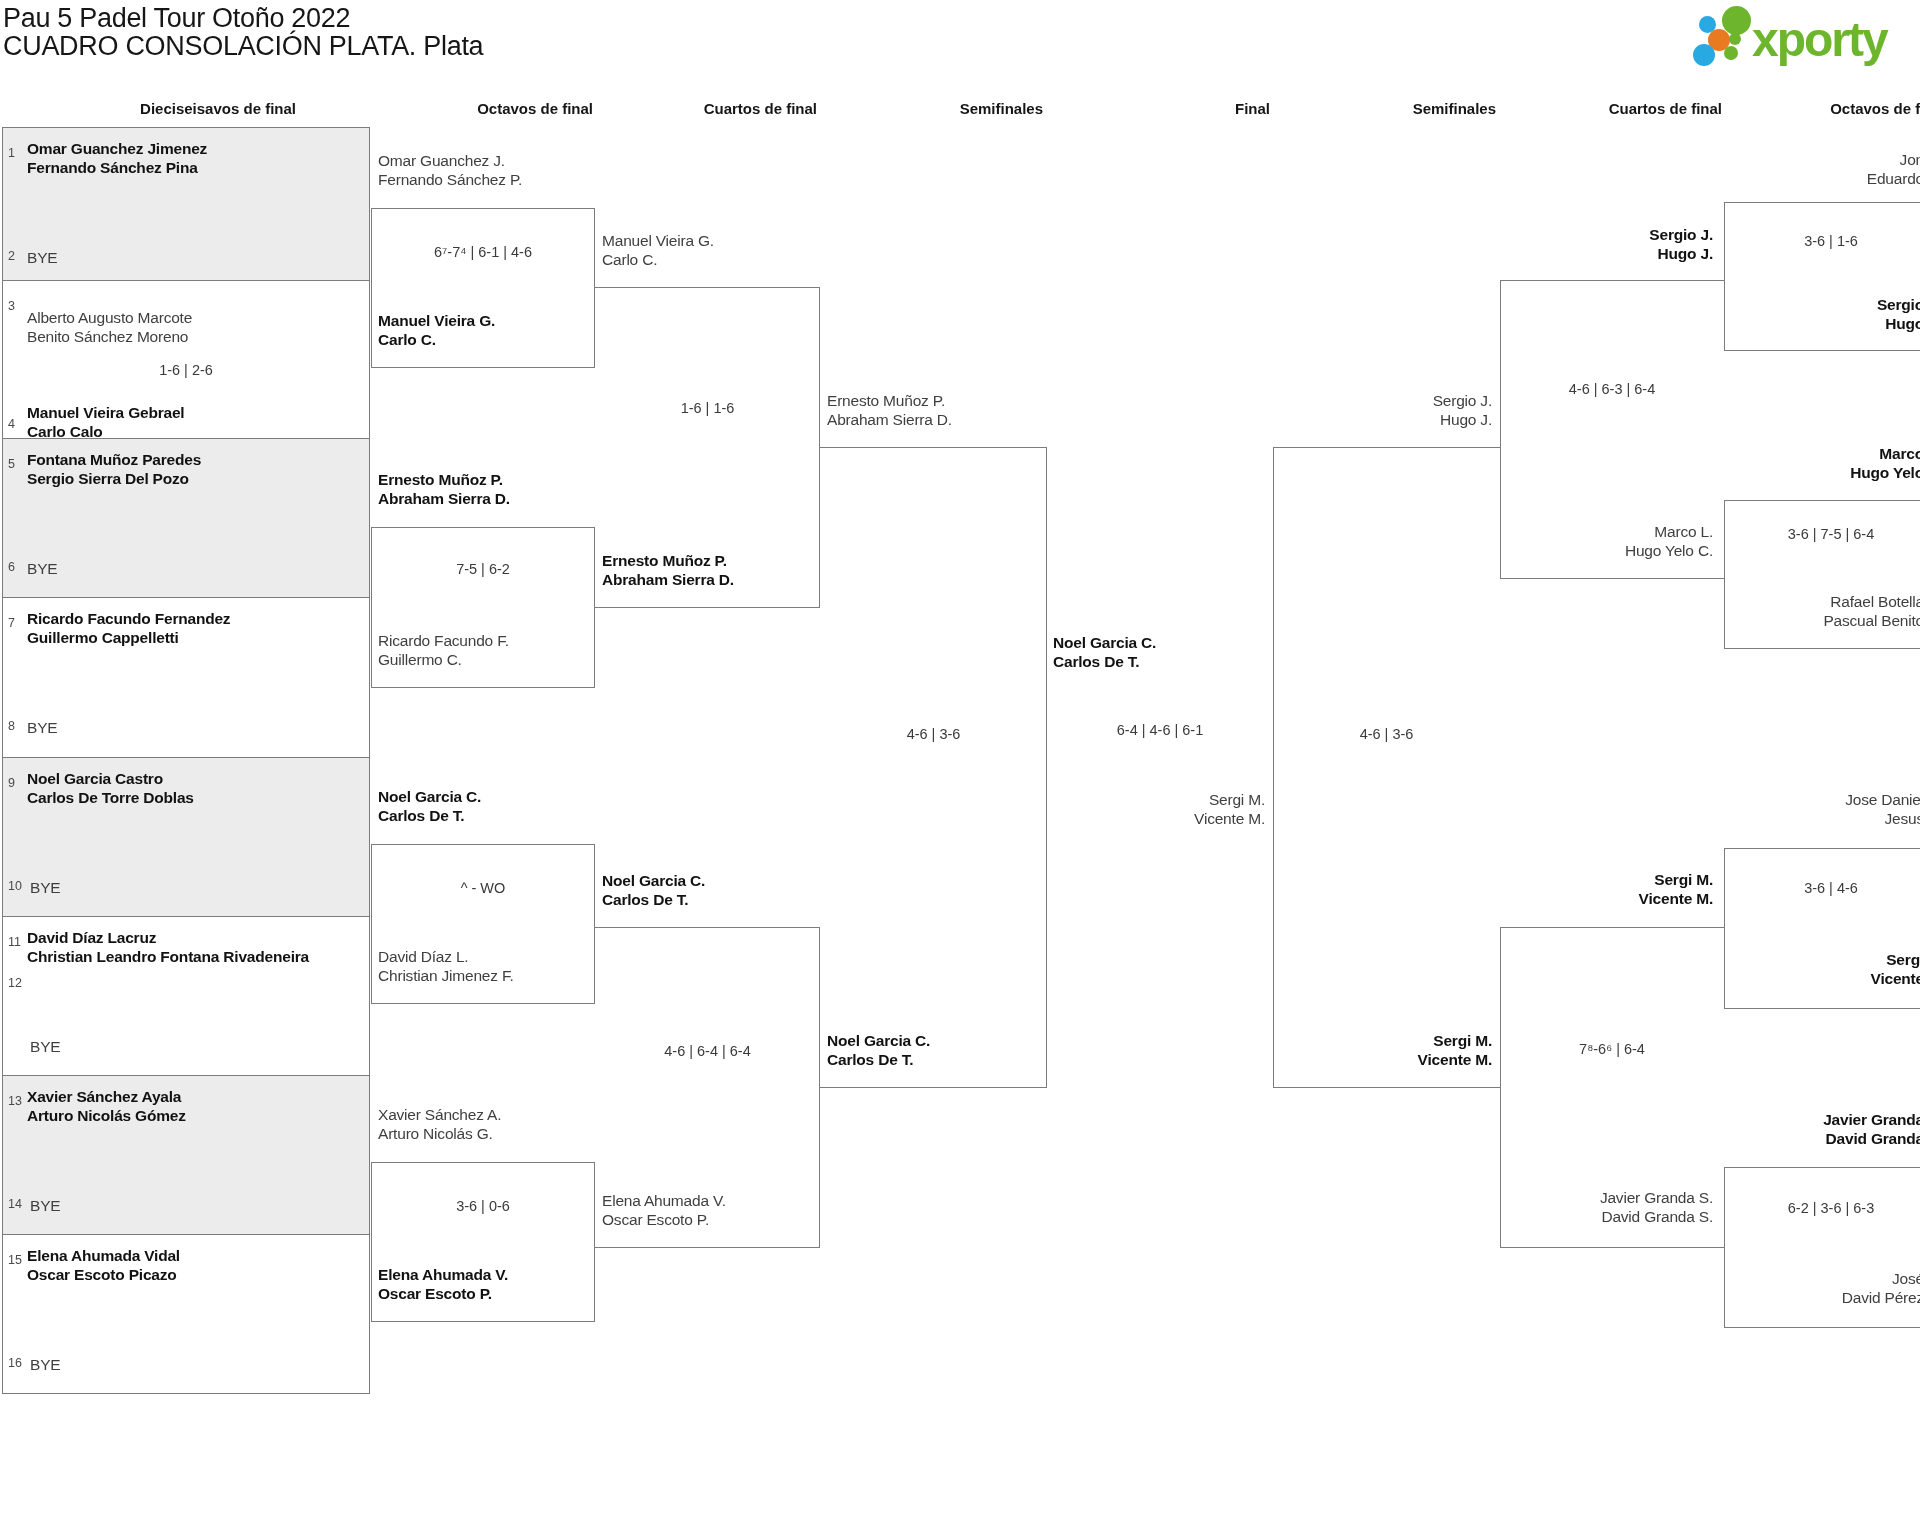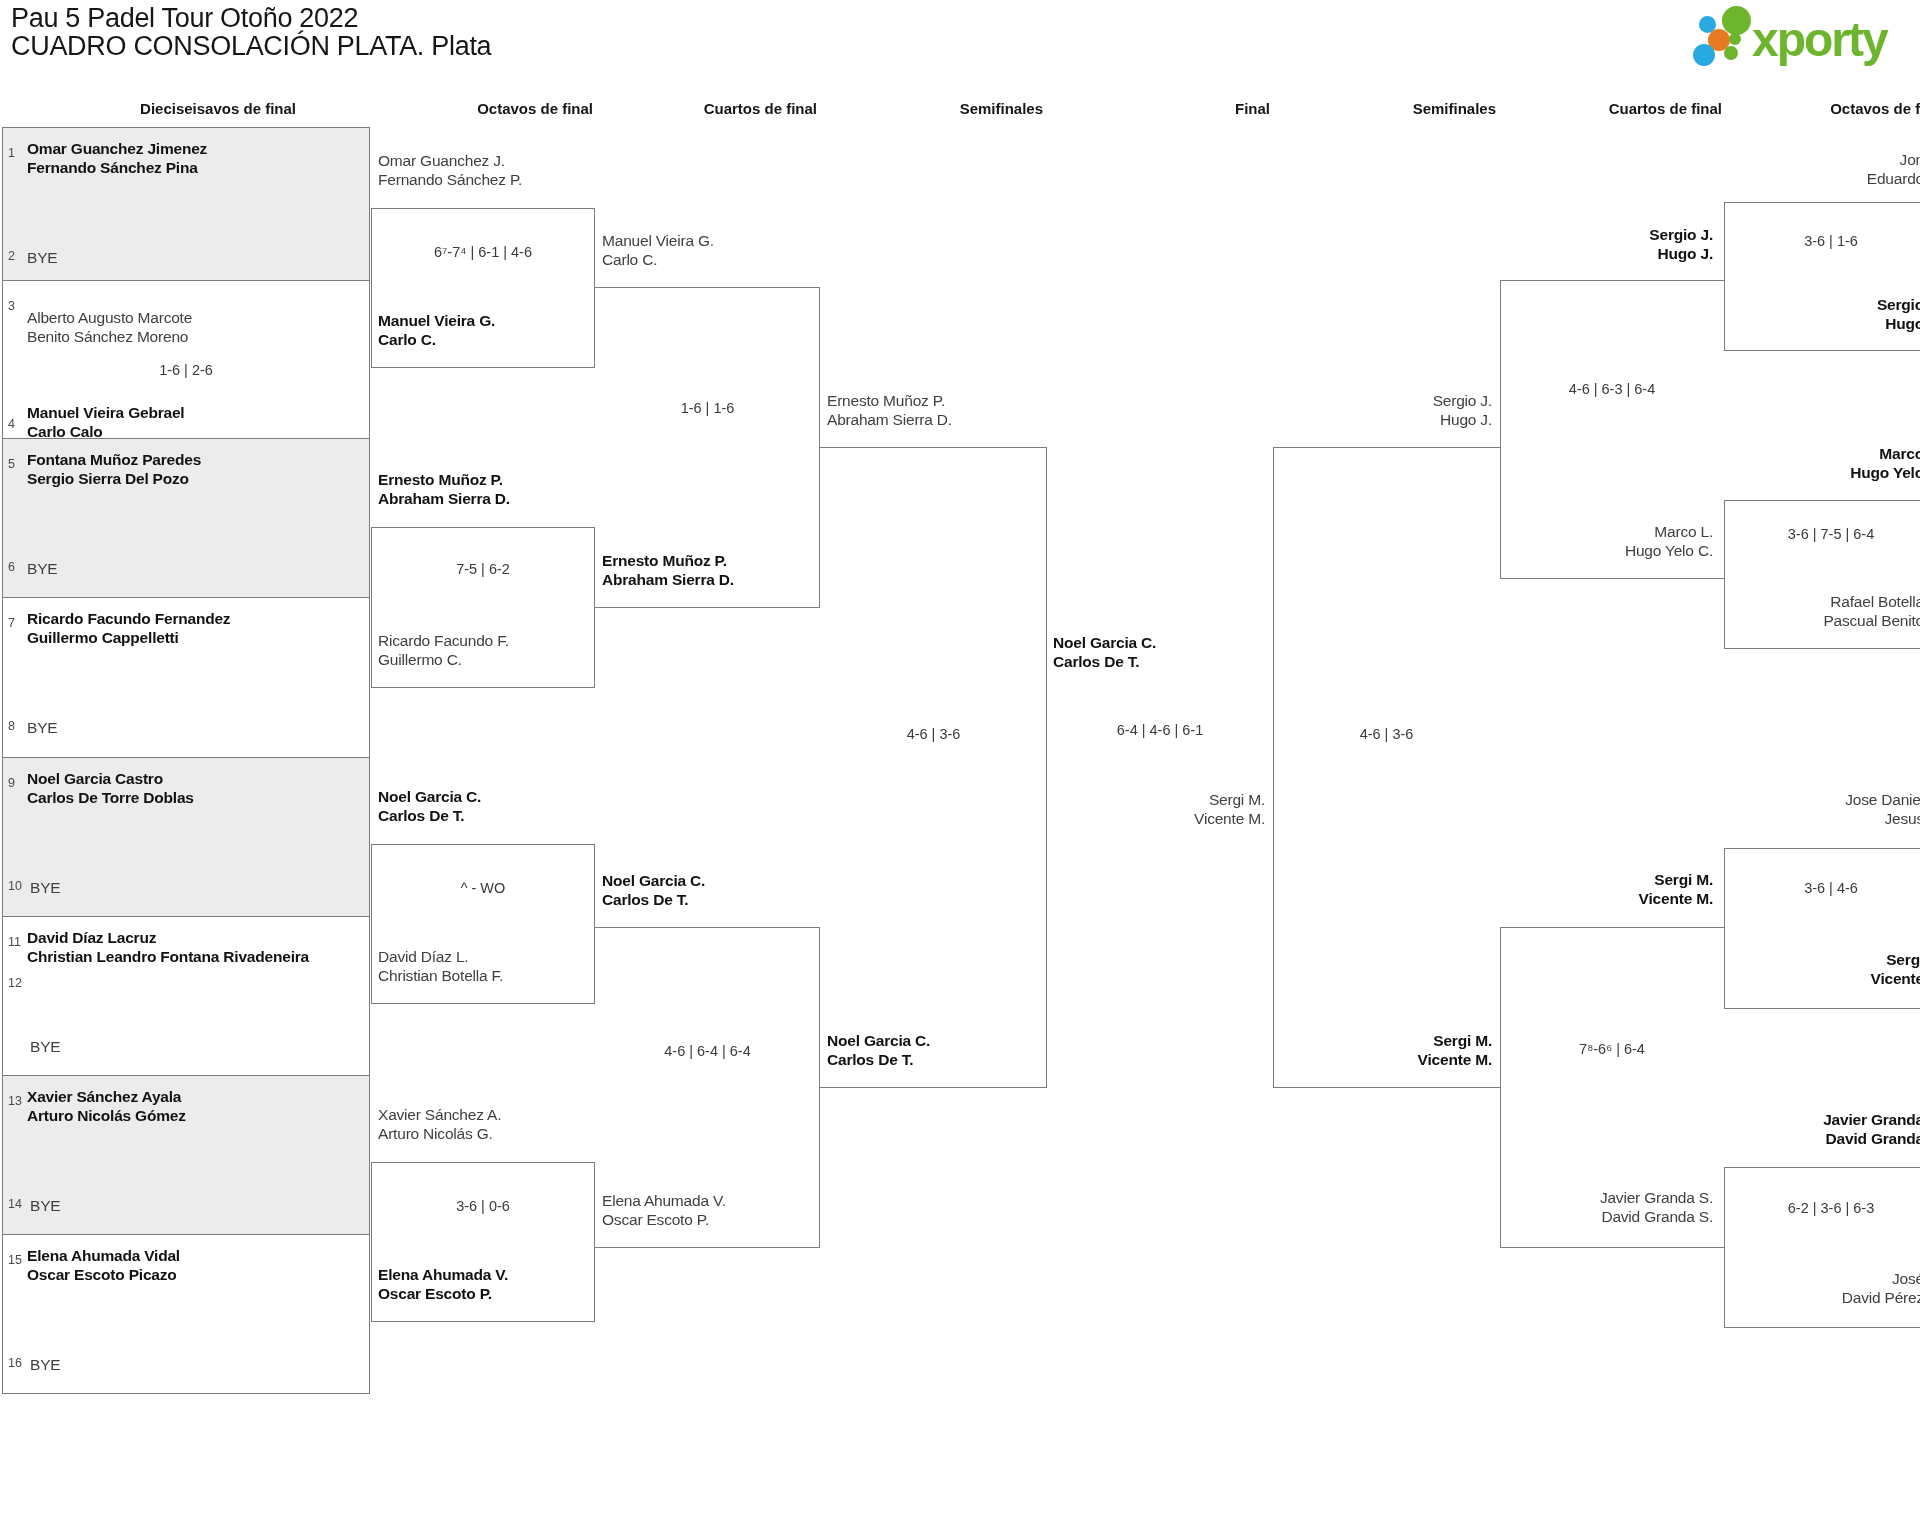--- a/index.html
+++ b/index.html
@@ -1,19 +1,19 @@
 <!DOCTYPE html>
 <html><head>
 <meta charset="utf-8">
 <style>
   html,body{margin:0;padding:0;background:#fff;}
   #page{position:relative;width:1920px;height:1539px;overflow:hidden;background:#fff;
         font-family:"Liberation Sans",sans-serif;}
   .title{position:absolute;left:3px;top:4px;font-size:27px;line-height:29px;font-weight:500;
-         color:#161616;letter-spacing:-0.3px;white-space:nowrap;margin-left:8px;}
+         color:#161616;letter-spacing:-0.3px;white-space:nowrap;}
   .hdr{position:absolute;top:100px;width:220px;text-align:right;font-size:15px;font-weight:600;
        color:#161616;white-space:nowrap;}
   .box{position:absolute;border:1px solid #7c7c7c;box-sizing:border-box;}
   .gray{background:#ececec;}
   .openl{border-left:none;}   
   .openr{border-right:none;}  
   .t{position:absolute;font-size:15.5px;line-height:19px;color:#3f3f3f;white-space:nowrap;letter-spacing:-0.2px;}
   .t div{white-space:nowrap;}
   .bld{font-weight:700;color:#121212;}
   .ra{text-align:right;}
@@ -152,21 +152,21 @@
     <div>Guillermo C.</div>
   </div>
 
   <div class="t" style="left:378px;top:787px">
     <div class="bld">Noel Garcia C.</div>
     <div class="bld">Carlos De T.</div>
   </div>
   <div class="sc" style="left:371px;top:880px;width:224px">^ - WO</div>
   <div class="t" style="left:378px;top:947px">
     <div>David Díaz L.</div>
-    <div>Christian Botella F.</div>
+    <div>Christian Jimenez F.</div>
   </div>
 
   <div class="t" style="left:378px;top:1105px">
     <div>Xavier Sánchez A.</div>
     <div>Arturo Nicolás G.</div>
   </div>
   <div class="sc" style="left:371px;top:1198px;width:224px">3-6 | 0-6</div>
   <div class="t" style="left:378px;top:1265px">
     <div class="bld">Elena Ahumada V.</div>
     <div class="bld">Oscar Escoto P.</div>

